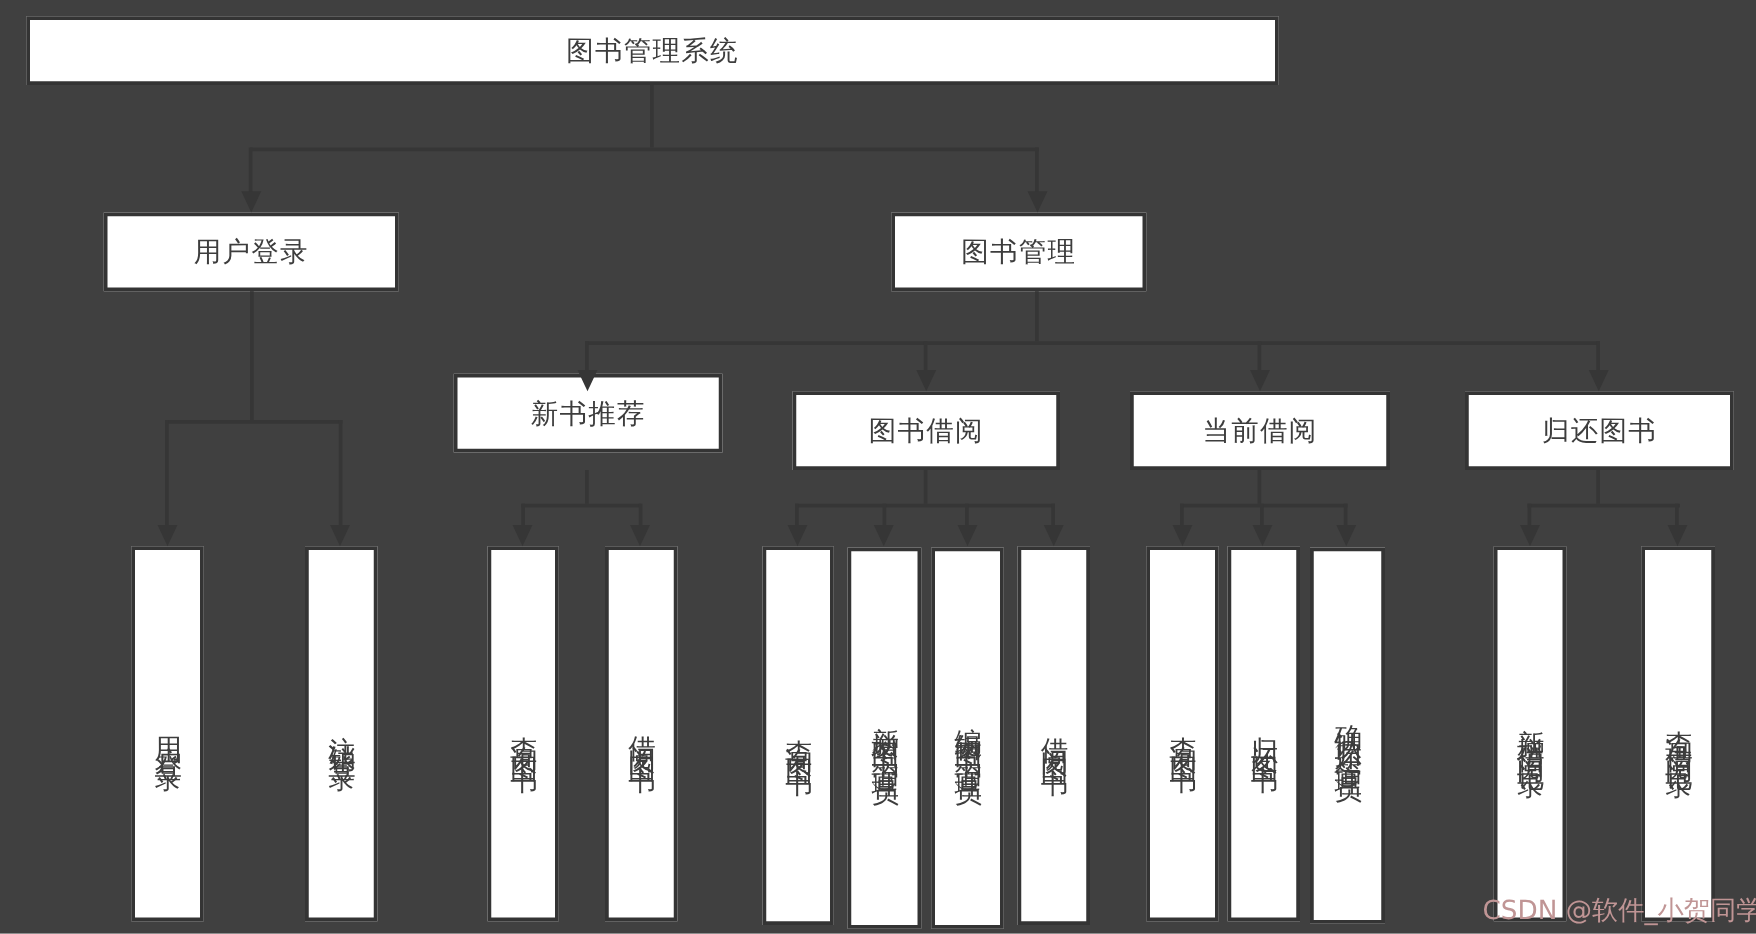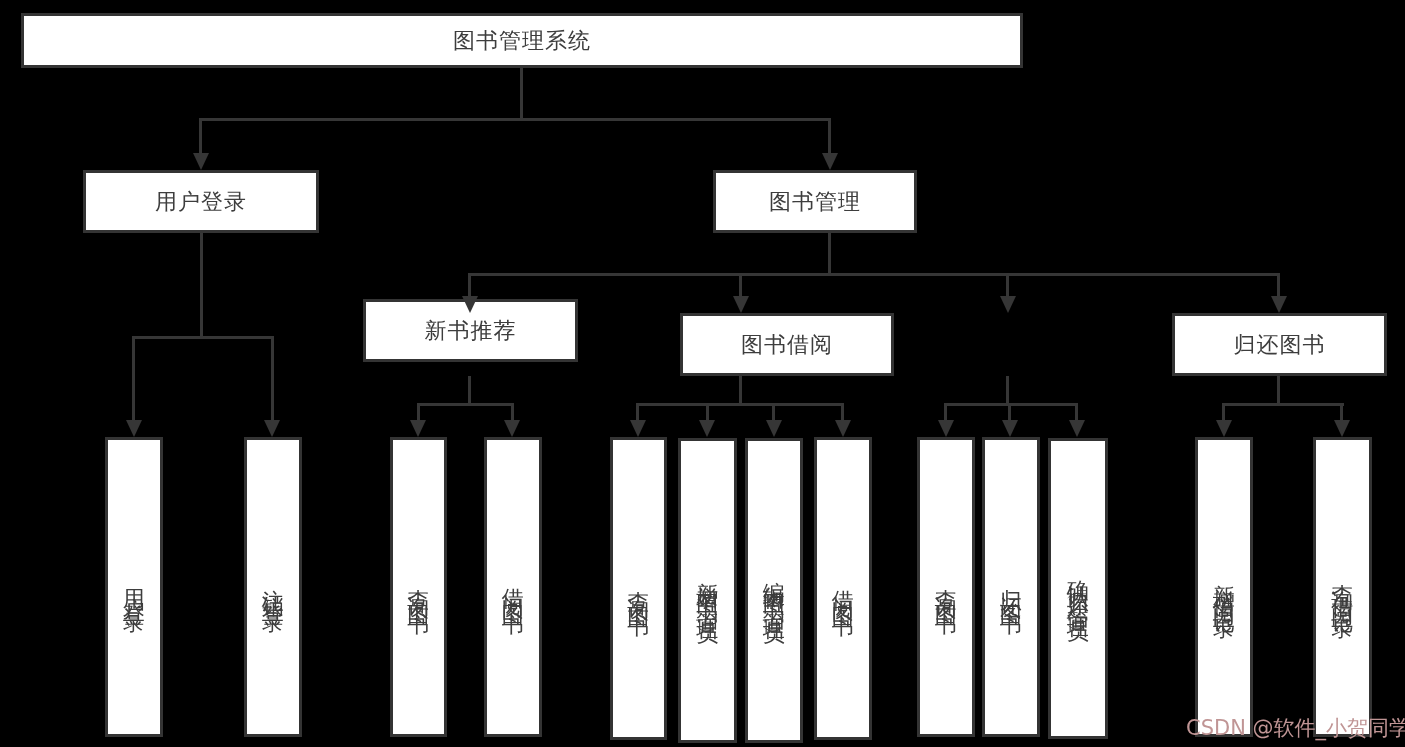--- a/index.html
+++ b/index.html
@@ -1,19 +1,19 @@
 <!DOCTYPE html>
 <html><head>
 <meta charset="utf-8">
 <style>
   html,body{margin:0;padding:0;background:#ffffff;}
   #stage{
     position:relative;
     width:1405px;height:747px;
-    background:#000000;
+    background:#404040;
     font-family:"DejaVu Sans","Liberation Sans",sans-serif;
     overflow:hidden;
   }
   .box{
     position:absolute;
     border:3px solid #343434;
     background:#ffffff;
     box-sizing:border-box;
     display:flex;align-items:center;justify-content:center;
     color:#3d3d3d;
@@ -52,22 +52,23 @@
 <div id="stage">
 
   <div class="box hbox" style="left:21px;top:13px;width:1002px;height:55px;">图书管理系统</div>
 
   <div class="box hbox" style="left:83px;top:170px;width:236px;height:63px;">用户登录</div>
 
   <div class="box hbox" style="left:713px;top:170px;width:204px;height:63px;">图书管理</div>
 
   <div class="box hbox" style="left:363px;top:299px;width:215px;height:63px;">新书推荐</div>
 
-  <div class="box hbox" style="left:634px;top:313px;width:214px;height:63px;margin-left:46px;">图书借阅</div>
+  <div class="box hbox" style="left:634px;top:313px;width:214px;height:63px;">图书借阅</div>
 
+  <div class="box hbox" style="left:904px;top:313px;width:208px;height:63px;">当前借阅</div>
 
   <div class="box hbox" style="left:1172px;top:313px;width:215px;height:63px;">归还图书</div>
 
   <div class="box leaf" style="left:105px;top:437px;width:58px;height:300px;">
     <span>用户登录</span>
     </div>
 
   <div class="box leaf" style="left:244px;top:437px;width:58px;height:300px;">
     <span>注销登录</span>
     </div>

